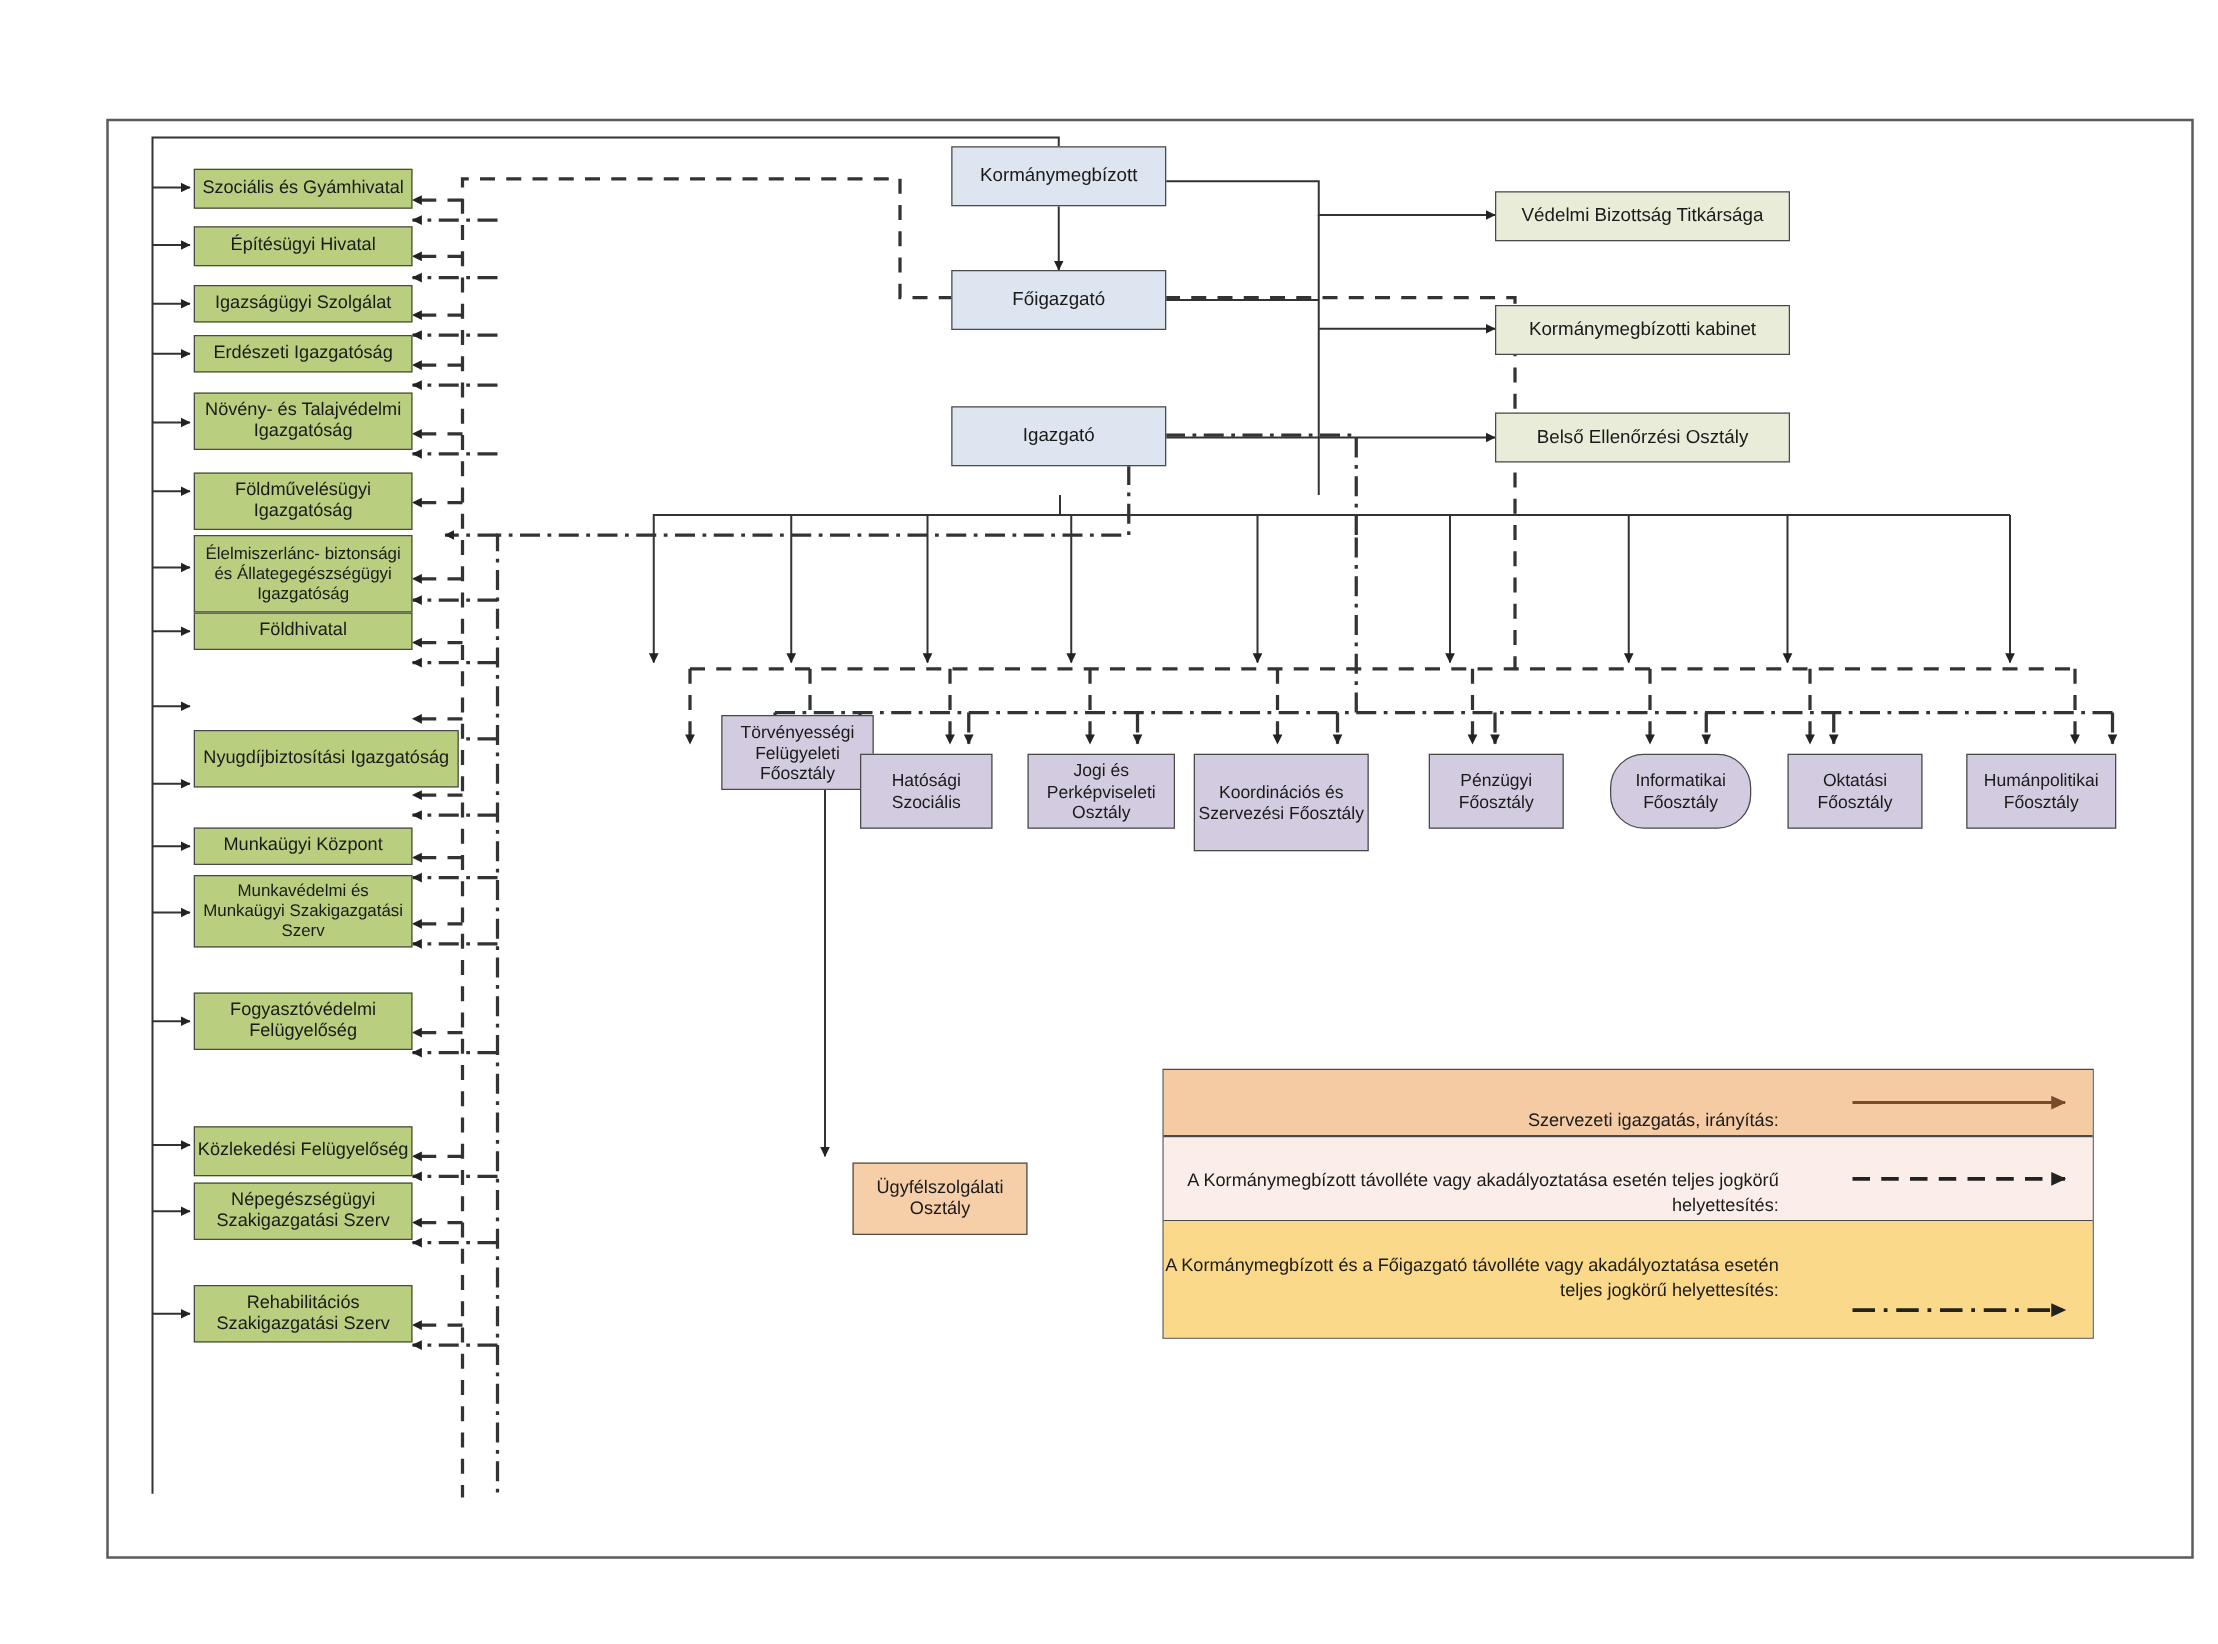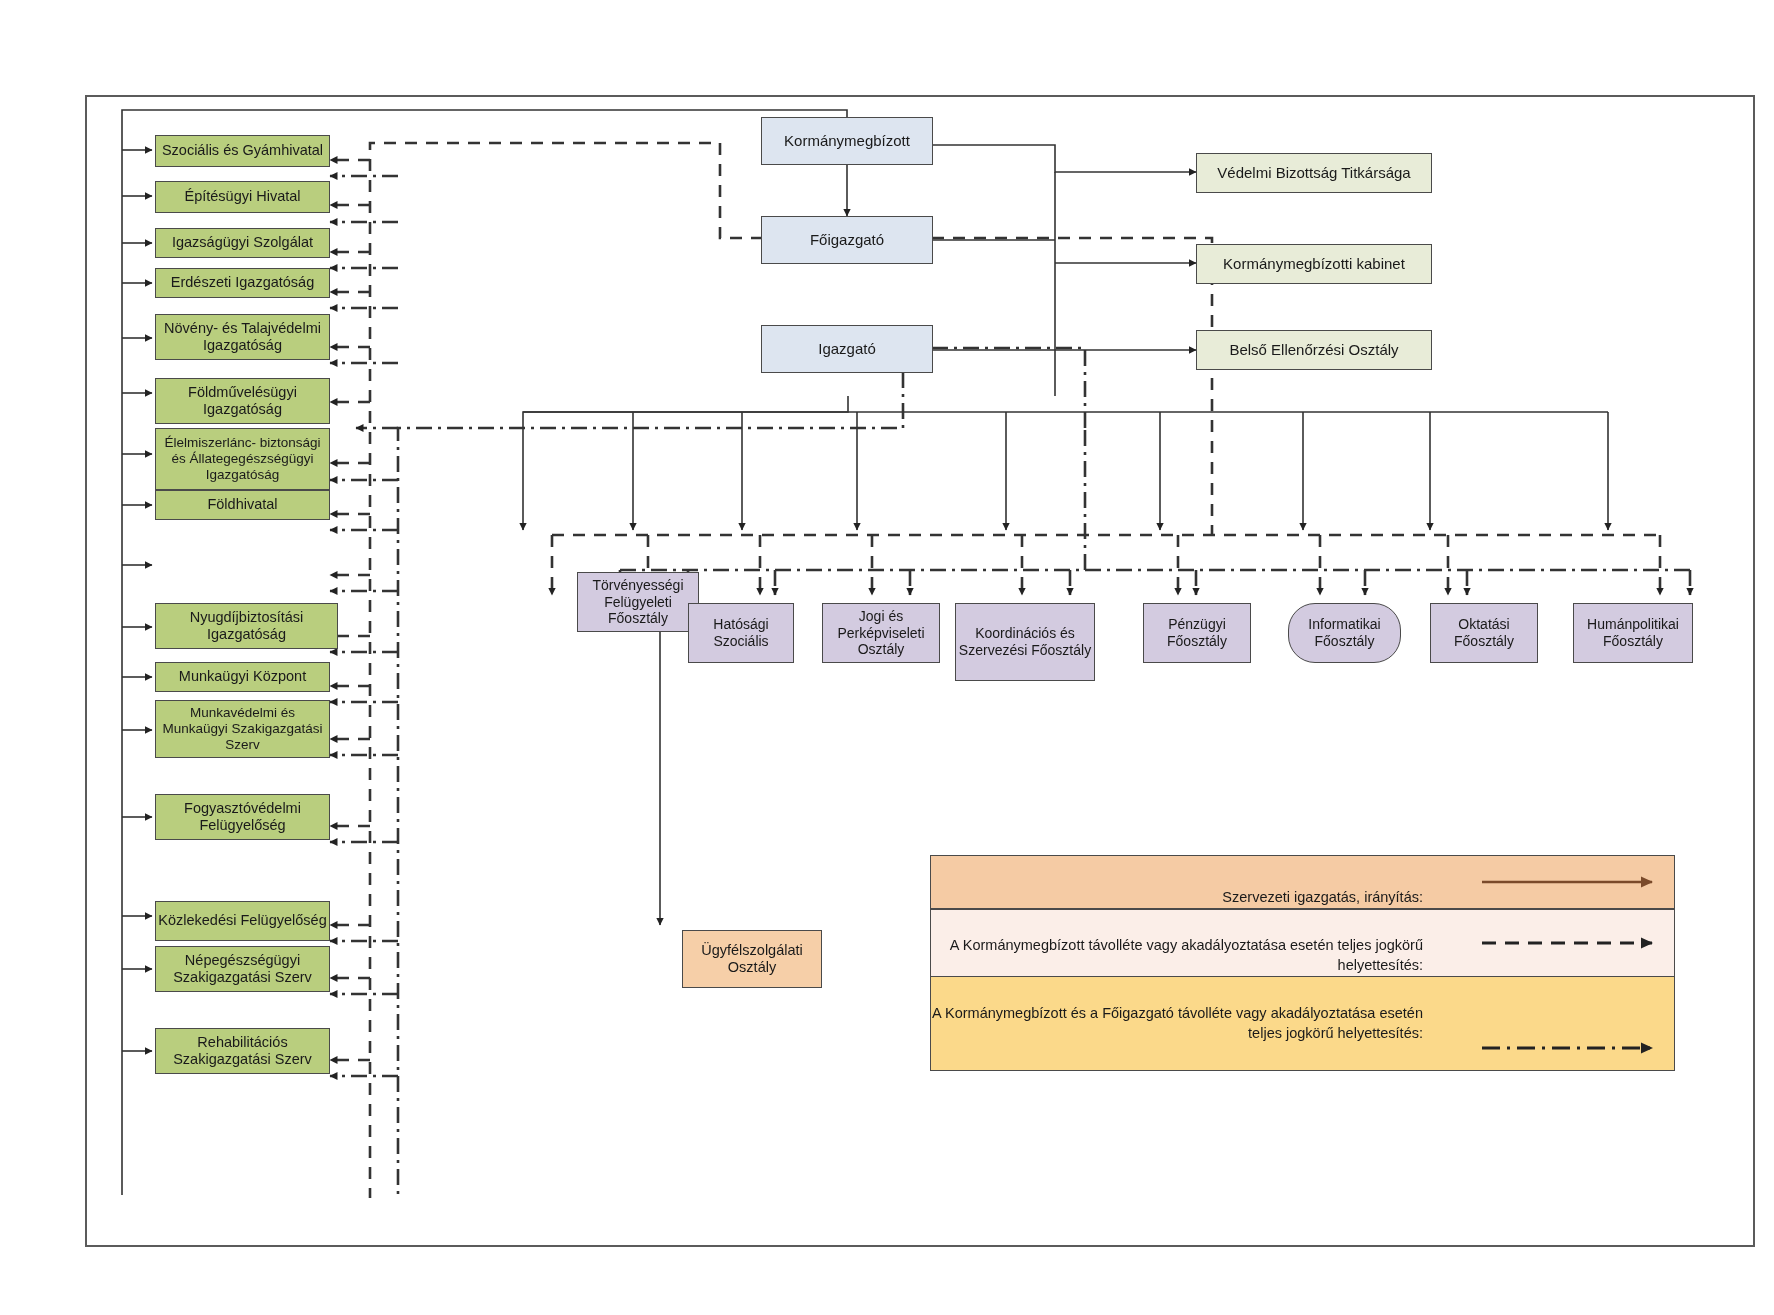--- a/index.html
+++ b/index.html
@@ -154,21 +154,21 @@
   </svg>
 
   <div class="node green" style="left:155px;top:135px;width:175px;height:32px;">Szociális és Gyámhivatal</div>
   <div class="node green" style="left:155px;top:181px;width:175px;height:32px;">Építésügyi Hivatal</div>
   <div class="node green" style="left:155px;top:228px;width:175px;height:30px;">Igazságügyi Szolgálat</div>
   <div class="node green" style="left:155px;top:268px;width:175px;height:30px;">Erdészeti Igazgatóság</div>
   <div class="node green" style="left:155px;top:314px;width:175px;height:46px;">Növény- és Talajvédelmi Igazgatóság</div>
   <div class="node green" style="left:155px;top:378px;width:175px;height:46px;">Földművelésügyi Igazgatóság</div>
   <div class="node green" style="left:155px;top:428px;width:175px;height:62px;font-size:13.5px;">Élelmiszerlánc- biztonsági és Állategegészségügyi Igazgatóság</div>
   <div class="node green" style="left:155px;top:490px;width:175px;height:30px;">Földhivatal</div>
-  <div class="node green" style="left:155px;top:603px;width:183px;height:46px;">Nyugdíjbiztosítási Igazgatóság</div>
+  <div class="node green" style="left:155px;top:584px;width:212px;height:46px;">Nyugdíjbiztosítási Igazgatóság</div>
   <div class="node green" style="left:155px;top:662px;width:175px;height:30px;">Munkaügyi Központ</div>
   <div class="node green" style="left:155px;top:700px;width:175px;height:58px;font-size:13.5px;">Munkavédelmi és Munkaügyi Szakigazgatási Szerv</div>
   <div class="node green" style="left:155px;top:794px;width:175px;height:46px;">Fogyasztóvédelmi Felügyelőség</div>
   <div class="node green" style="left:155px;top:901px;width:175px;height:40px;">Közlekedési Felügyelőség</div>
   <div class="node green" style="left:155px;top:946px;width:175px;height:46px;">Népegészségügyi Szakigazgatási Szerv</div>
   <div class="node green" style="left:155px;top:1028px;width:175px;height:46px;">Rehabilitációs Szakigazgatási Szerv</div>
 
   <div class="node blue" style="left:847px;top:117px;width:172px;height:48px;transform:translateX(-86px);">Kormánymegbízott</div>
   <div class="node blue" style="left:847px;top:216px;width:172px;height:48px;transform:translateX(-86px);">Főigazgató</div>
   <div class="node blue" style="left:847px;top:325px;width:172px;height:48px;transform:translateX(-86px);">Igazgató</div>

